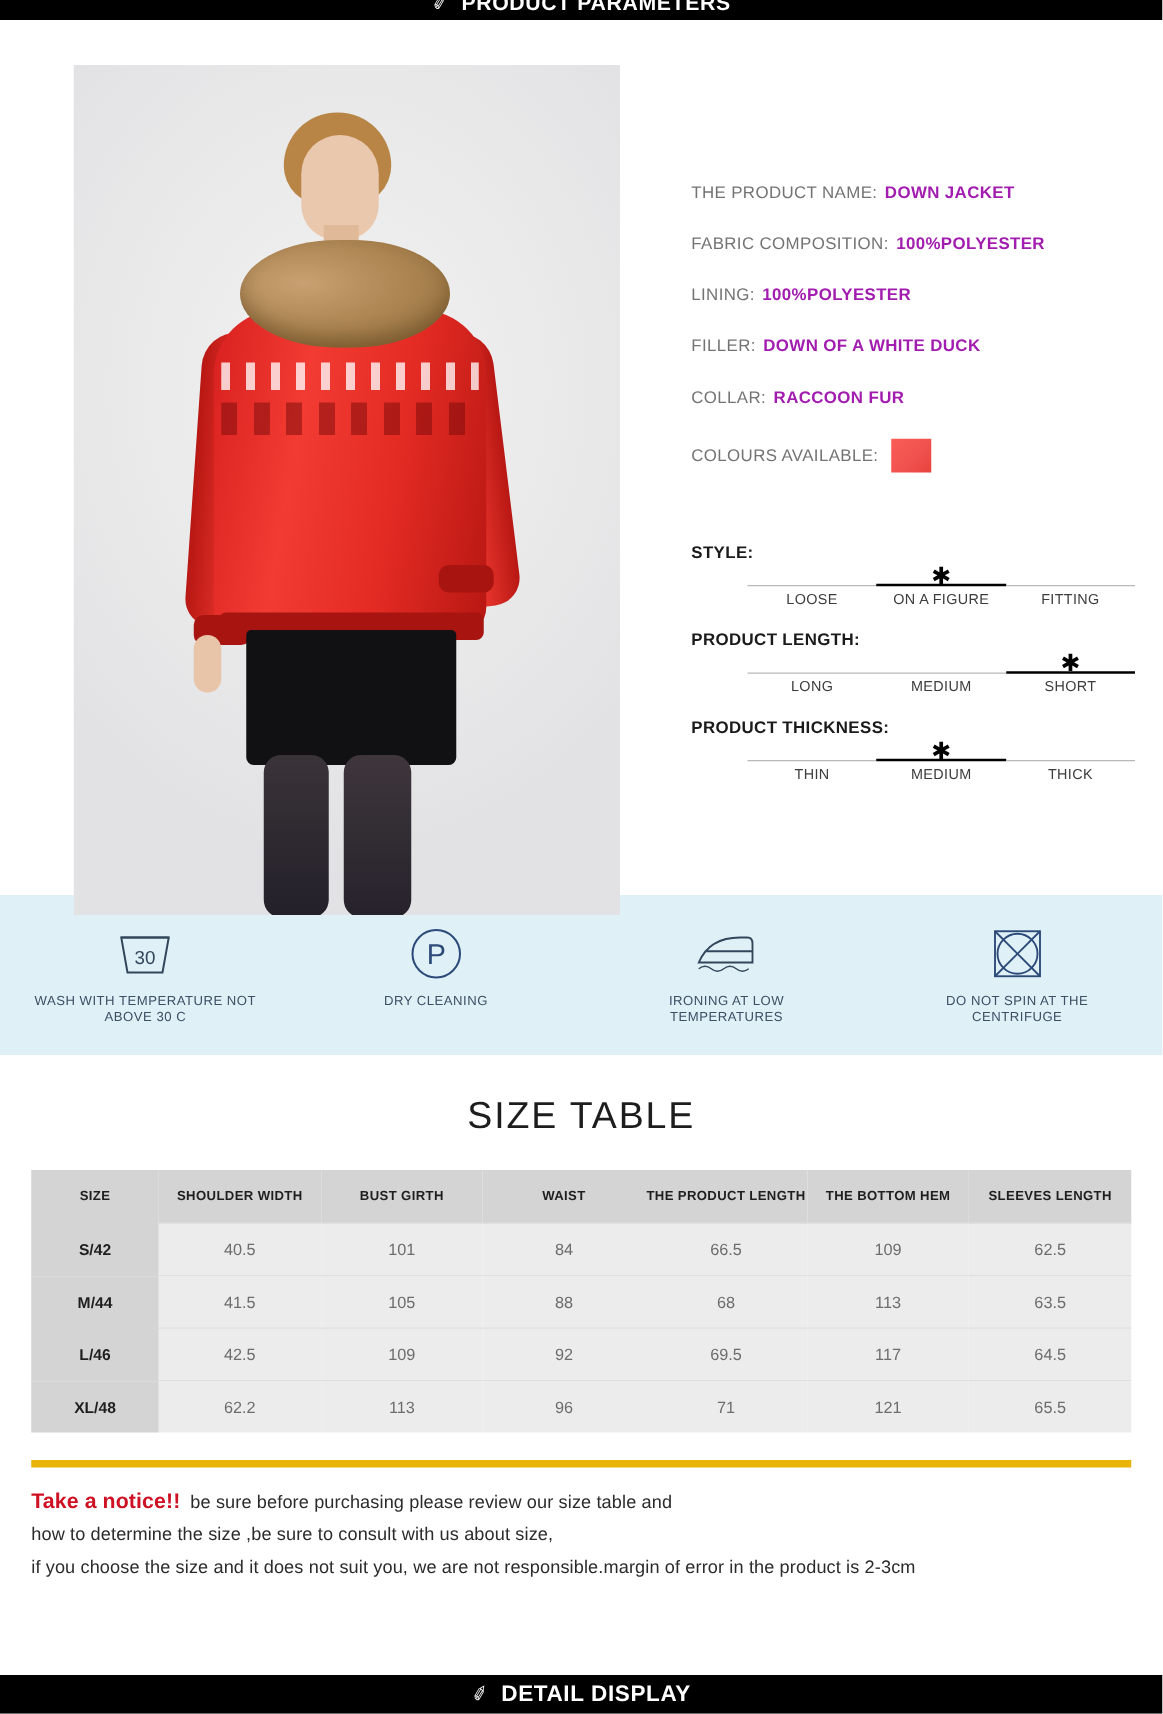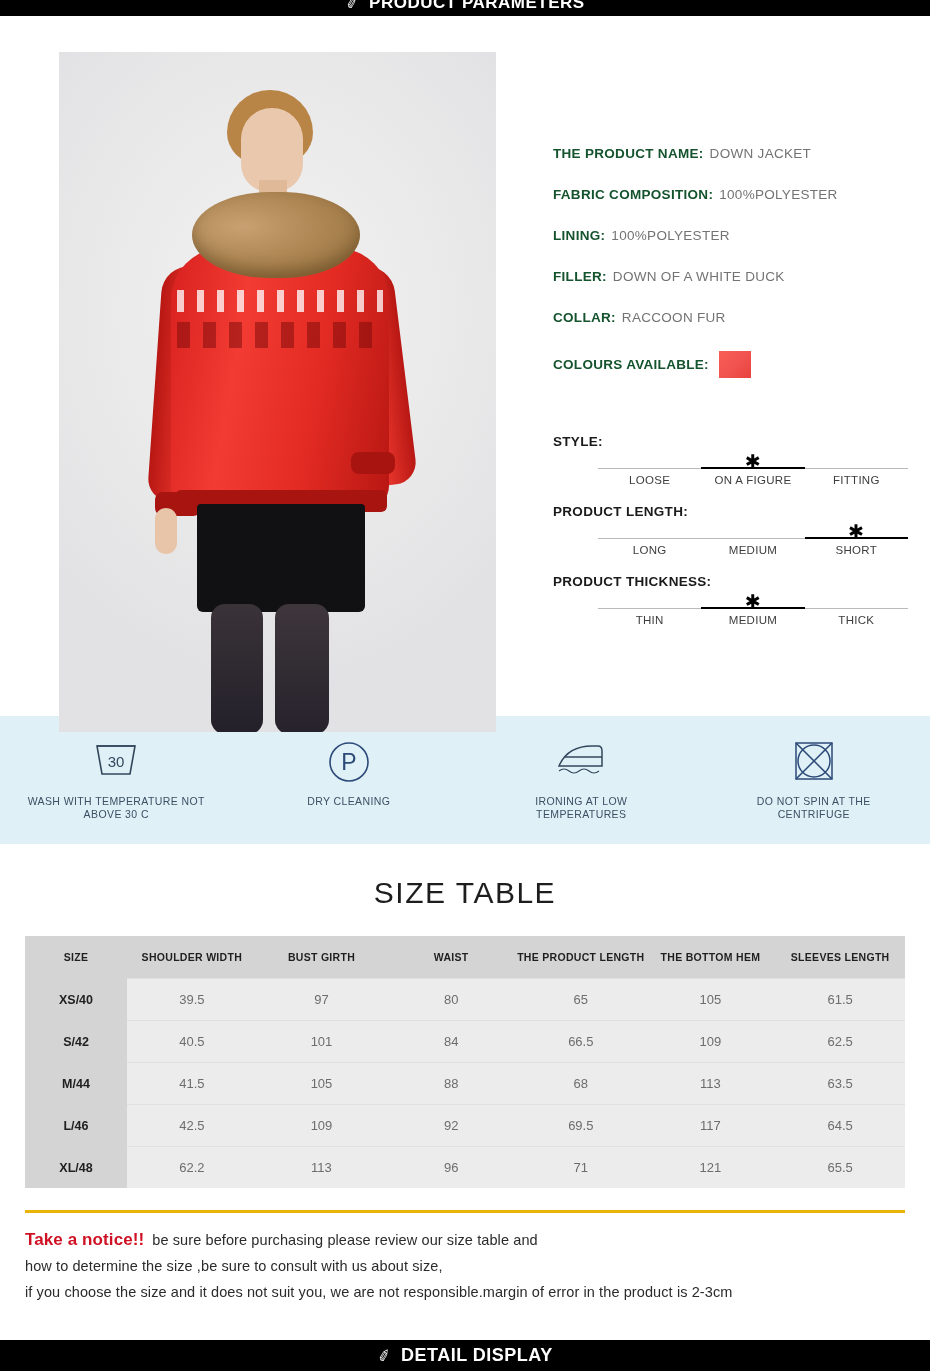--- a/index.html
+++ b/index.html
@@ -156,22 +156,22 @@
   }
   .spec-row{
     font-size:13.5px;
     color:#2e2e2e;
     margin-bottom:26px;
     letter-spacing:.3px;
     display:flex;
     align-items:center;
     flex-wrap:wrap;
   }
-  .spec-label{font-weight:bold;color:#14532d;}
-  .spec-val{font-weight:normal;color:#737373;margin-left:6px;}
+  .spec-label{font-weight:normal;color:#737373;}
+  .spec-val{font-weight:bold;color:#a21caf;margin-left:6px;}
   .swatch{
     display:inline-block;
     width:32px;height:27px;
     margin-left:10px;
     background:linear-gradient(135deg,#fa5d55,#e8423c 55%,#f0524f);
   }
 
   
   .scale-block{margin-top:4px;}
   .scale-title{
@@ -231,21 +231,21 @@
     padding-top:22px;
     box-sizing:border-box;
   }
   .care-item{
     width:180px;
     text-align:center;
     color:#33475c;
   }
   .care-ico{
     height:50px;
-    display:flex;justify-content:center;
+    display:flex;align-items:center;justify-content:center;
   }
   .care-txt{
     font-size:10.5px;
     letter-spacing:.4px;
     line-height:13px;
     margin-top:7px;
     color:#3c4f63;
   }
 
   
@@ -286,21 +286,21 @@
     color:#1f1f1f;
     font-weight:bold;
     font-size:12.5px;
     border-top:1px solid #d4d4d4;
   }
   thead th:first-child{width:100px;}
 
   
   .notice{
     margin:22px 25px 0 25px;
-    border-top:3px solid #eab308;
+    border-top:6px solid #eab308;
     padding-top:16px;
   }
   .notice p{
     margin:0 0 4px 0;
     font-size:14.5px;
     color:#2b2b2b;
     line-height:22px;
     letter-spacing:.1px;
   }
   .notice strong{
@@ -496,29 +496,20 @@
         <th>SIZE</th>
         <th>SHOULDER WIDTH</th>
         <th>BUST GIRTH</th>
         <th>WAIST</th>
         <th>THE PRODUCT LENGTH</th>
         <th>THE BOTTOM HEM</th>
         <th>SLEEVES LENGTH</th>
       </tr>
     </thead>
     <tbody>
-      <tr>
-        <td class="sz">XS/40</td>
-        <td>39.5</td>
-        <td>97</td>
-        <td>80</td>
-        <td>65</td>
-        <td>105</td>
-        <td>61.5</td>
-      </tr>
       <tr>
         <td class="sz">S/42</td>
         <td>40.5</td>
         <td>101</td>
         <td>84</td>
         <td>66.5</td>
         <td>109</td>
         <td>62.5</td>
       </tr>
       <tr>

